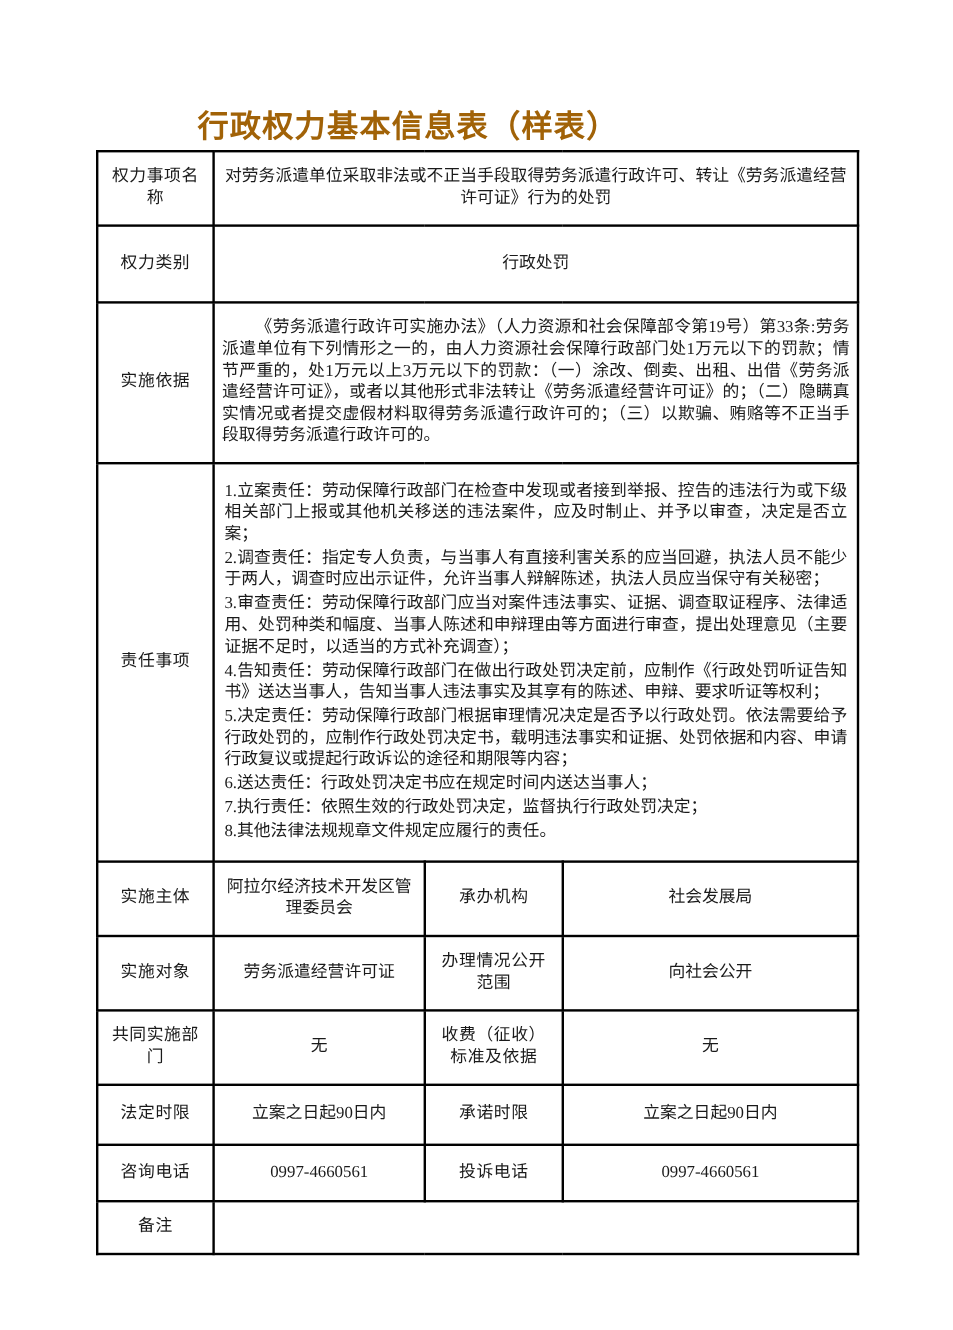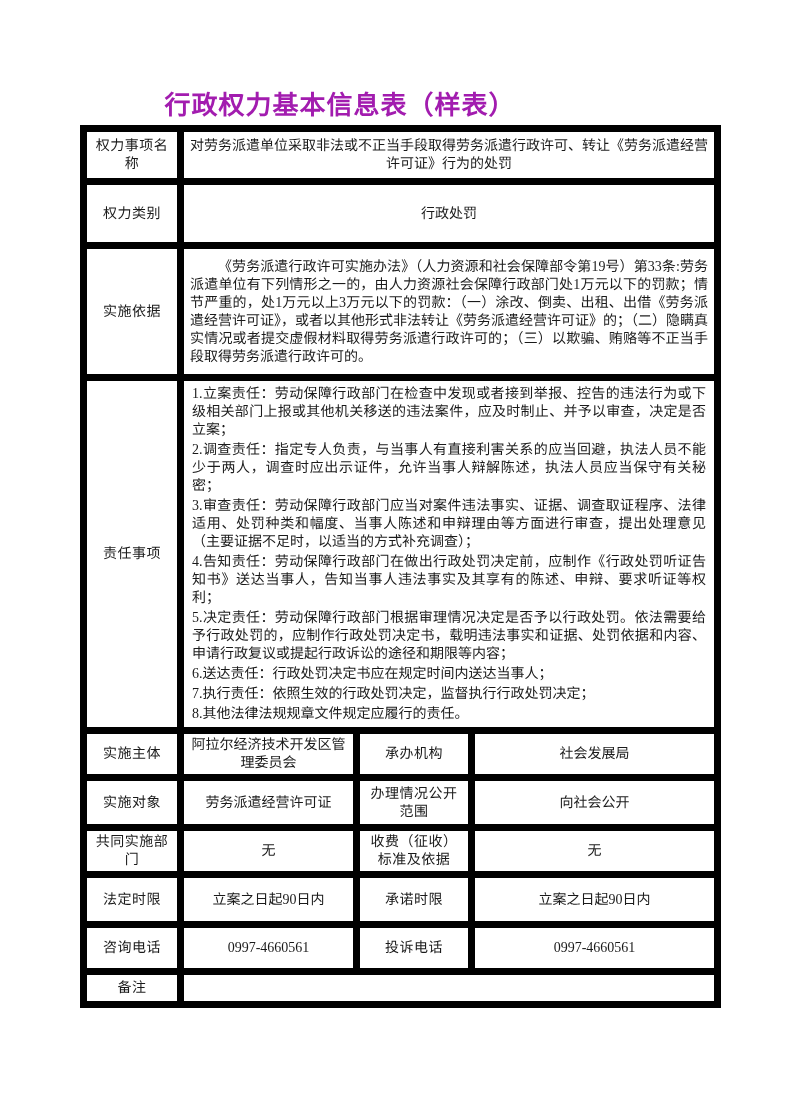--- a/index.html
+++ b/index.html
@@ -19,40 +19,40 @@
   .doc-title {
     position: absolute;
     top: 84px;
     left: 0;
     width: 680px;
     margin: 0;
     text-align: center;
     font-size: 26px;
     font-weight: bold;
     letter-spacing: 1px;
-    color: #a21caf;
+    color: #a16207;
   }
   table.info-table {
     position: absolute;
     top: 125px;
     left: 80px;
     width: 634px;
     border-collapse: collapse;
     table-layout: fixed;
     font-size: 14px;
     color: #1a1a1a;
   }
   table.info-table col.c1 { width: 97px; }
   table.info-table col.c2 { width: 176px; }
   table.info-table col.c3 { width: 115px; }
   table.info-table col.c4 { width: 246px; }
   table.info-table td {
-    border: 7px solid #000000;
+    border: 2px solid #000000;
     vertical-align: middle;
-    padding: 2px 6px;
+    padding: 12px 6px;
     line-height: 18px;
     font-family: Liberation Serif, serif;
   }
   td.lbl {
     text-align: center;
     letter-spacing: 0.5px;
   }
   td.val-center {
     text-align: center;
     margin-left: 39px;

